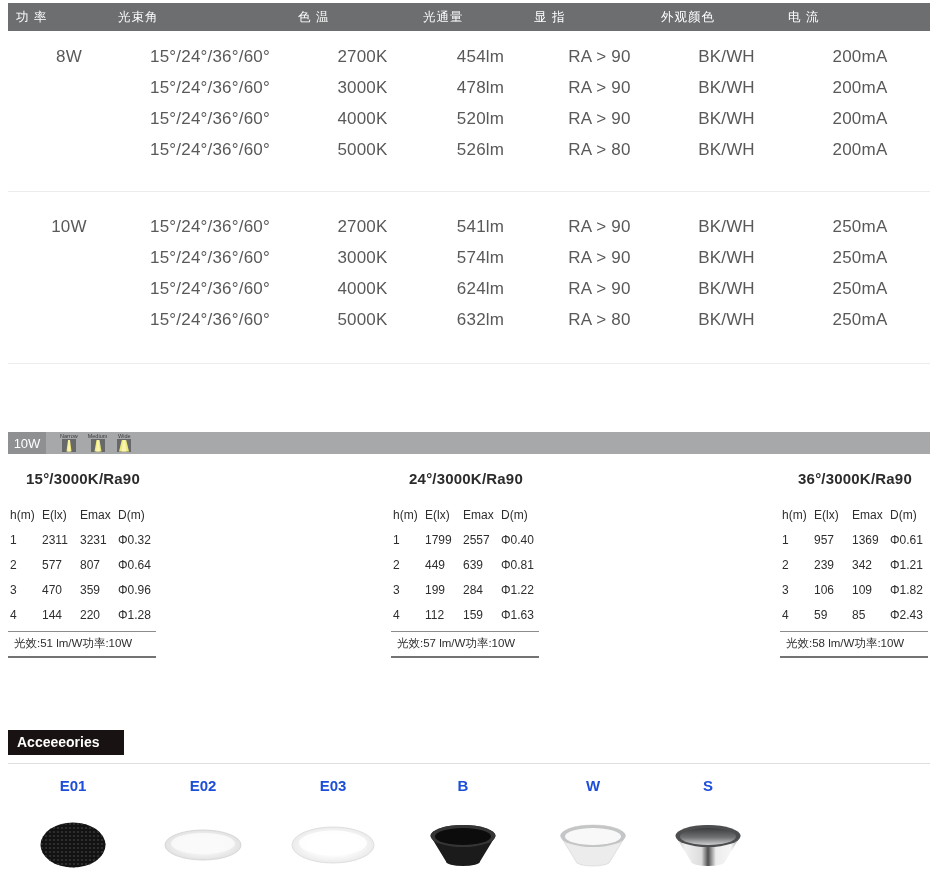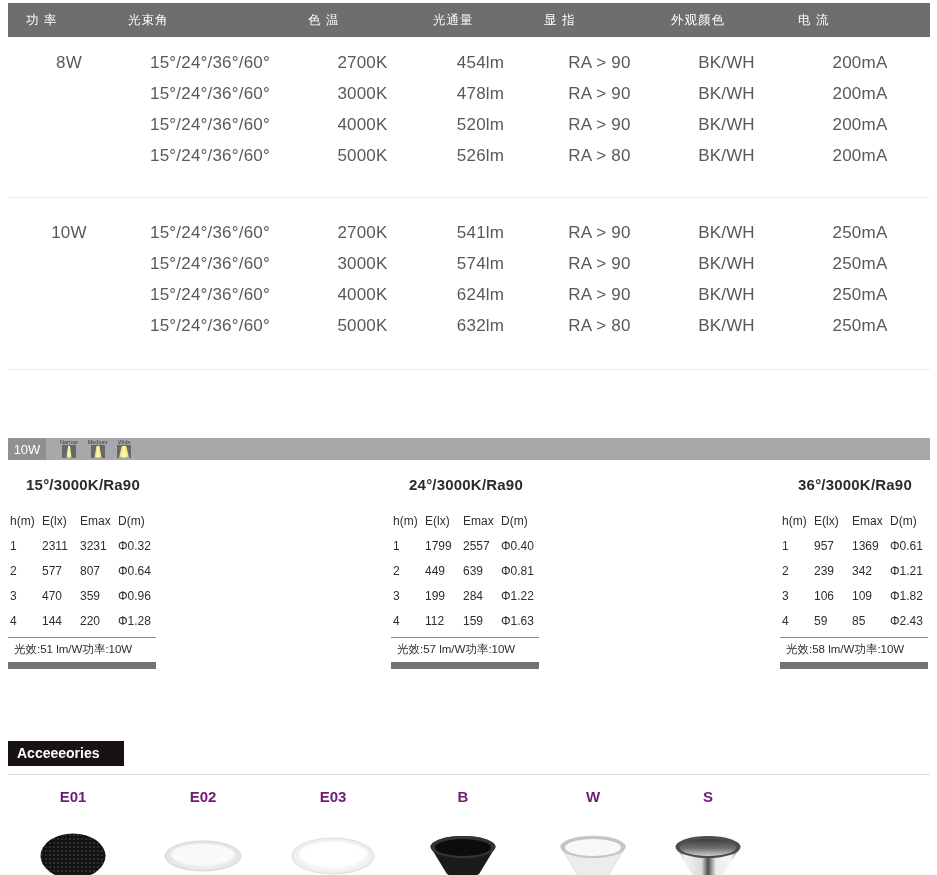--- a/index.html
+++ b/index.html
@@ -9,23 +9,23 @@
     font-family:"Liberation Sans", sans-serif;
     color:#58595b;
   }
   .page { padding:3px 7px 0 8px; }
 
   
   .spec-header {
     display:grid;
     grid-template-columns:102px 180px 125px 111px 127px 127px 1fr;
     background:#6d6e70; color:#fff;
-    height:34px; align-items:center;
+    height:28px; align-items:center;
     font-size:12.5px; letter-spacing:1px;
-    padding-left:18px;
+    padding-left:8px;
   }
   .spec-body { margin-top:10px; }
   .spec-row {
     display:grid;
     grid-template-columns:102px 180px 125px 111px 127px 127px 1fr;
     height:31px; align-items:center;
     font-size:17px; letter-spacing:0.2px;
     padding-left:10px;
     text-align:center;
   }
@@ -56,38 +56,38 @@
     font-size:15px; font-weight:bold; color:#2b2b2d;
     text-align:center; height:18px; margin-bottom:14px; letter-spacing:0.2px;
   }
   .pt-grid {
     display:grid; grid-template-columns:32px 38px 38px 42px;
     font-size:12px; color:#2e2e30;
   }
   .pt-grid span { height:25px; display:flex; align-items:center; padding-left:2px; }
   .pt-footer {
     width:148px; margin-top:4px;
-    border-top:1px solid #8c8c8c; border-bottom:7px solid #737373;
+    border-top:1px solid #8c8c8c; border-bottom:2px solid #737373;
     padding:4px 2px 5px 6px;
     font-size:11.5px; color:#2e2e30; display:flex;
   }
   .pt-footer .pwr { }
 
   
   .acc-section { margin-top:72px; }
   .acc-label {
     display:inline-block; background:#181212; color:#fff;
     font-weight:bold; font-size:14px;
     padding:4px 24px 5px 9px;
   }
   .acc-divider { border-top:1px solid #dedede; margin-top:8px; }
   .acc-row { display:flex; margin-top:13px; }
   .acc-item { width:130px; text-align:center; }
   .acc-item.last { width:100px; }
-  .acc-code { font-size:15px; font-weight:bold; color:#701a75; }
+  .acc-code { font-size:15px; font-weight:bold; color:#1d4ed8; }
   .acc-img { height:58px; margin-top:22px; display:flex; align-items:center; justify-content:center; }
   .acc-name { font-size:11px; font-weight:bold; color:#2b2b2d; margin-top:5px; }
 </style>
 </head>
 <body>
 
 <div class="page">
 
   <div class="spec-header">
     <span>功 率</span>

